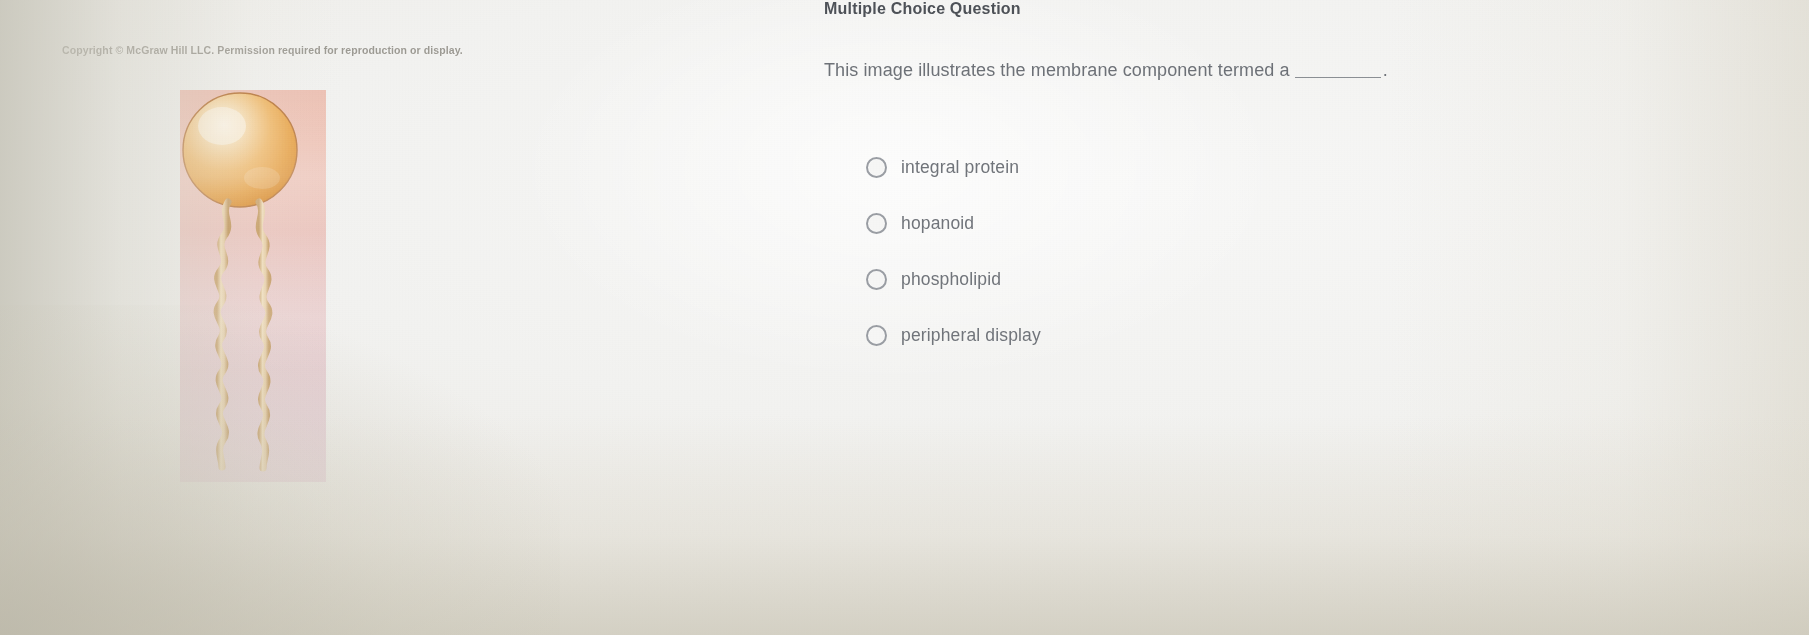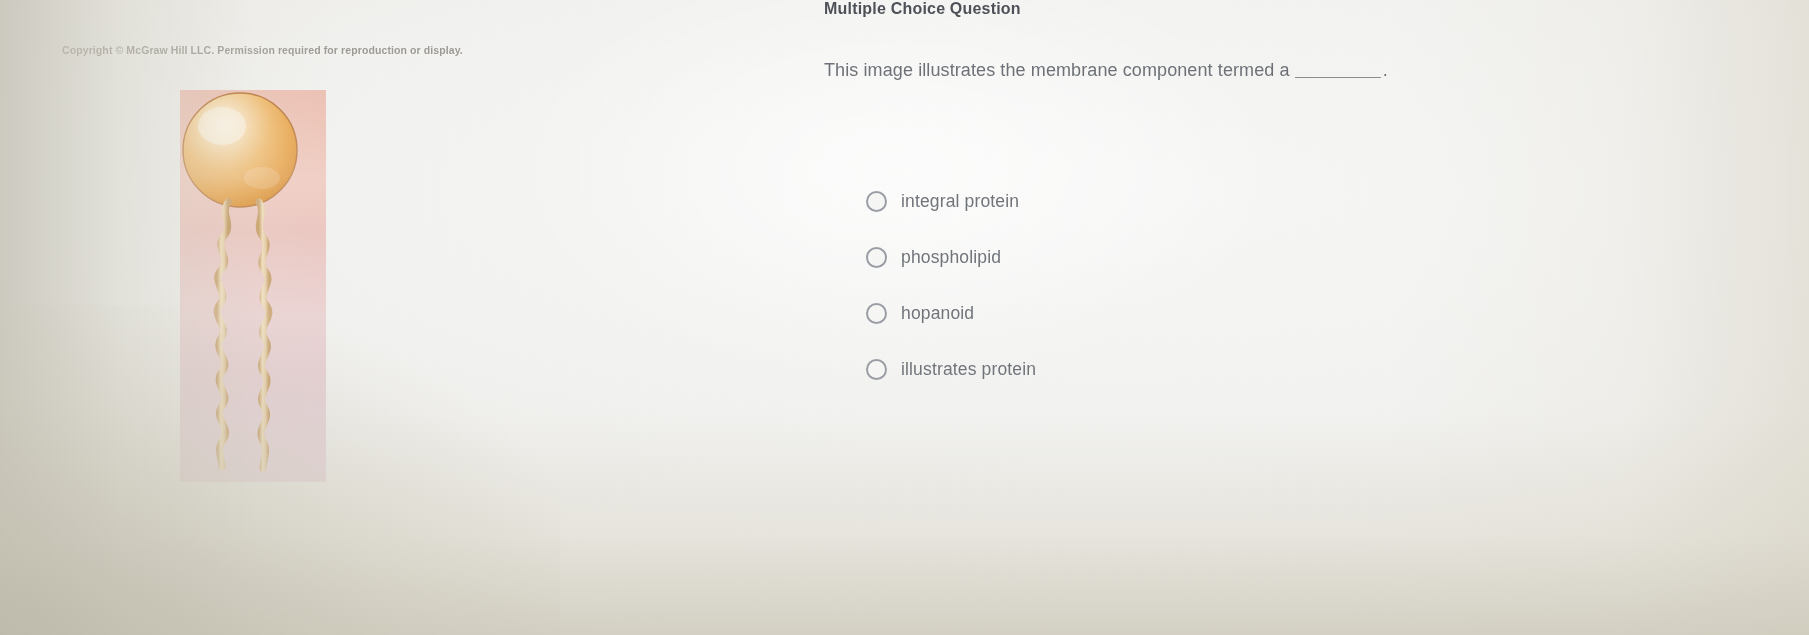--- a/index.html
+++ b/index.html
@@ -146,21 +146,21 @@
     text-shadow: 0 0 1px rgba(255,255,255,0.5);
   }
   .blank-rule {
     display: inline-block;
     width: 86px;
     border-bottom: 1.6px solid #8a8e93;
     margin: 0 2px -2px 5px;
   }
 
   .options {
-    margin-top: 106px;
+    margin-top: 72px;
     margin-left: 42px;
   }
   .option-row {
     display: flex;
     align-items: center;
     height: 28px;
     margin-bottom: 28px;
     cursor: pointer;
     width: 420px;
   }
@@ -253,31 +253,31 @@
 
     <div class="options">
 
       <div class="option-row">
         <span class="radio"></span>
         <span class="option-label">integral protein</span>
       </div>
 
       <div class="option-row">
         <span class="radio"></span>
+        <span class="option-label">hopanoid</span>
+      </div>
+
+      <div class="option-row">
+        <span class="radio"></span>
         <span class="option-label">phospholipid</span>
       </div>
 
       <div class="option-row">
         <span class="radio"></span>
-        <span class="option-label">hopanoid</span>
-      </div>
-
-      <div class="option-row">
-        <span class="radio"></span>
-        <span class="option-label">illustrates protein</span>
+        <span class="option-label">peripheral display</span>
       </div>
 
     </div>
   </div>
 
   <div class="paper-noise"></div>
   <div class="vignette-left"></div>
   <div class="vignette-right"></div>
   <div class="vignette-bottom"></div>
   <div class="vignette-bottom-left"></div>

